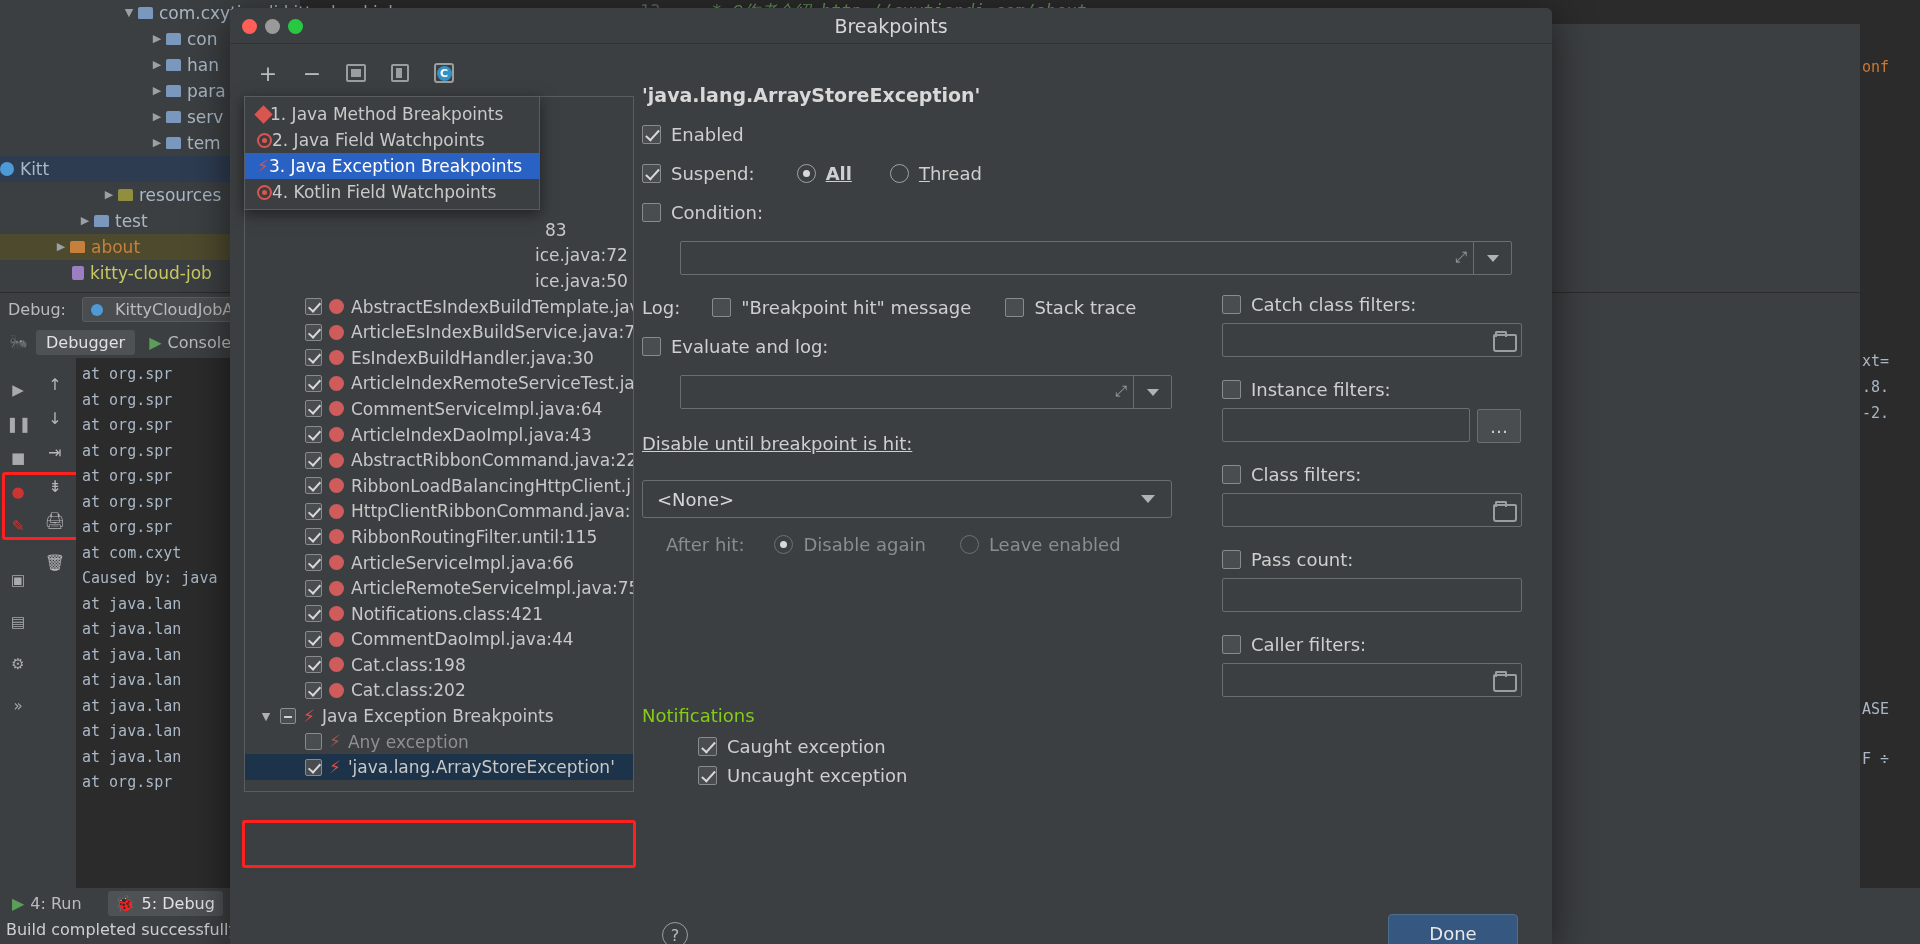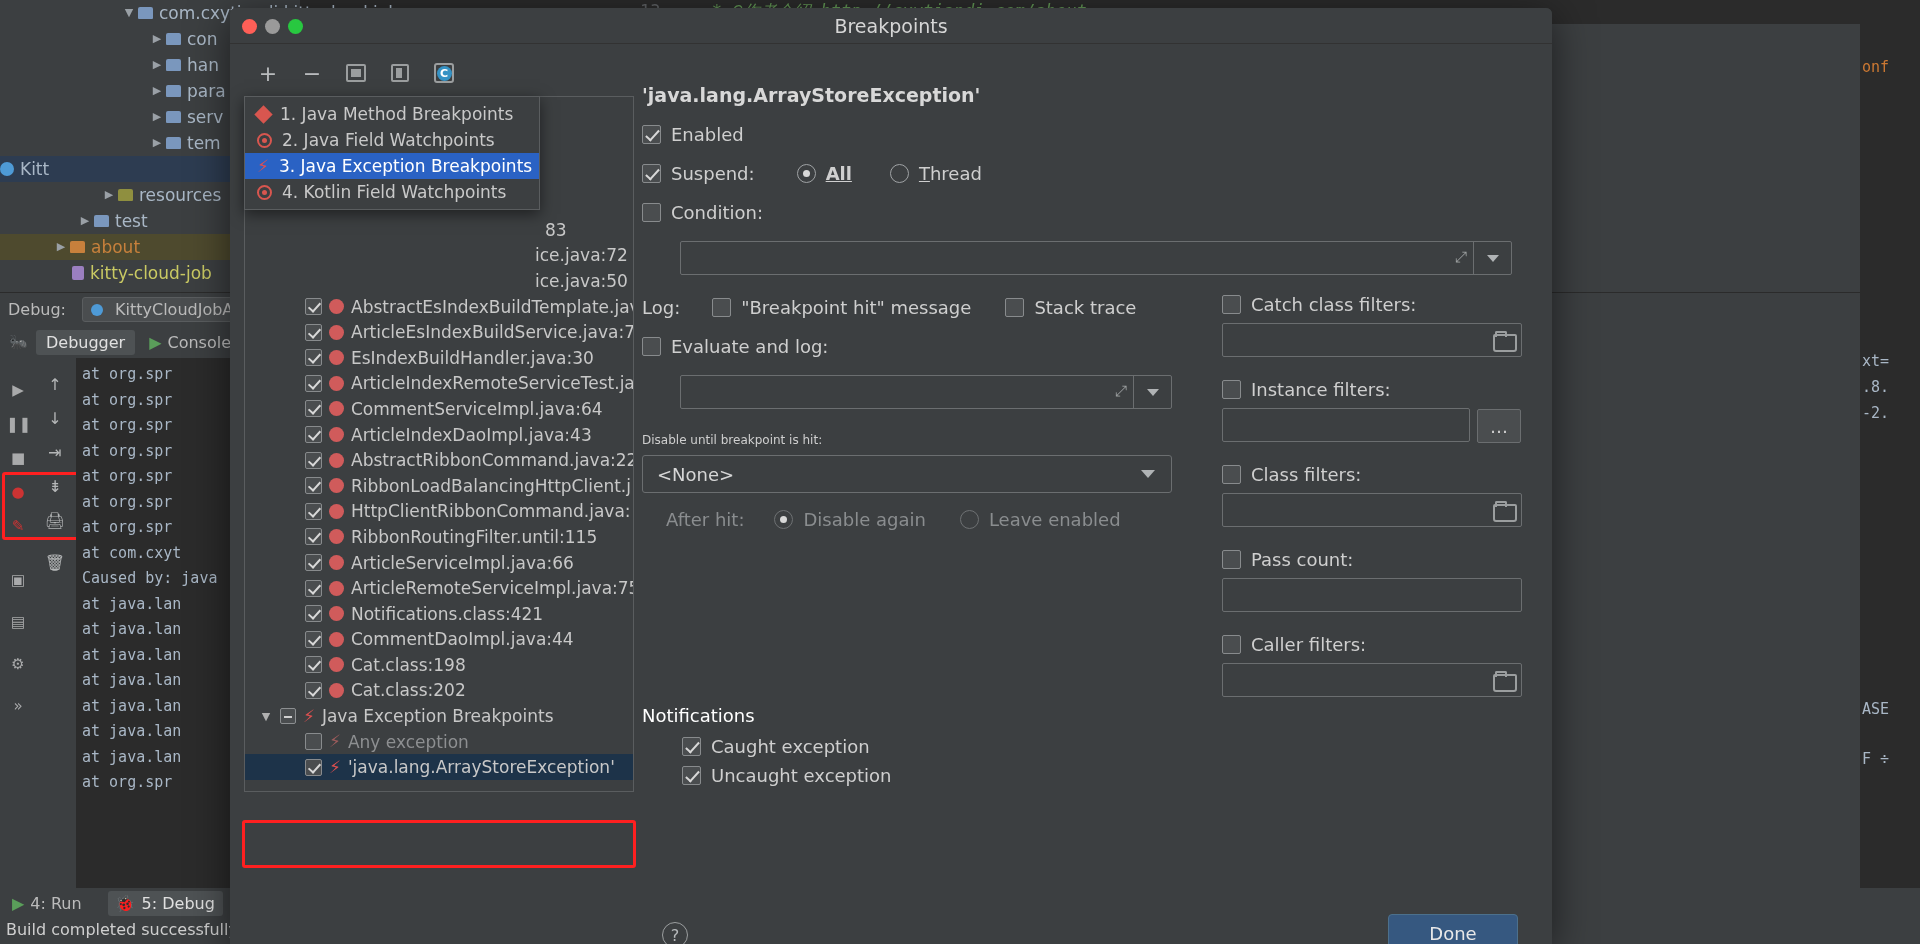--- a/index.html
+++ b/index.html
@@ -174,21 +174,21 @@
   .bp-label-dim { color:#8d8f91; }
 
   
   .menu {
     position:absolute; left: 14px; top: 52px; width: 296px;
     background: #3c3f41; border: 1px solid #5a5d5f;
     box-shadow: 0 4px 14px rgba(0,0,0,.5);
     padding: 4px 0; z-index: 40;
   }
   .menu-item {
-    height: 26px; display:flex; align-items:center; gap:10px;
+    height: 26px; display:flex; align-items:center; 
     padding: 0 12px; font-size: 17px; color:#c9c9c9; white-space:nowrap;
   }
   .menu-item.active { background:#2a62c4; color:#fff; }
   .m-diamond { width:13px;height:13px;background:#d8564f;transform:rotate(45deg);flex:none;}
   .m-eye { width:15px;height:15px;border:2px solid #d8564f;border-radius:50%;flex:none;
            display:flex;align-items:center;justify-content:center;}
   .m-eye i{ width:5px;height:5px;background:#d8564f;border-radius:50%;display:block;}
 
   
   .detail { position:absolute; left: 412px; top: 40px; right: 14px; bottom: 0; }
@@ -229,22 +229,22 @@
   .folder-btn{ position:absolute;right:6px;top:7px;width:22px;height:18px;}
   .folder-btn:before{content:"";position:absolute;left:0;top:3px;width:20px;height:14px;border:2px solid #9b9e9f;border-radius:2px 2px 3px 3px;}
   .folder-btn:after{content:"";position:absolute;left:2px;top:0px;width:8px;height:4px;border:2px solid #9b9e9f;border-bottom:none;border-radius:2px 2px 0 0;}
   .ellipsis-btn{
     position:absolute; right:-52px; top:0; width: 44px; height:34px;
     border:1px solid #6b6e70; border-radius:2px; background:#4a4d4f;
     display:flex;align-items:center;justify-content:center; color:#d0d0d0; font-size:18px;
   }
 
   .notif { position:absolute; left:0; bottom: 150px; width: 560px; }
-  .notif-title{ font-size:18px;color:#ffffff;margin-bottom:10px;}
-  .notif .frow{ margin-bottom: 8px; margin-left: 40px; }
+  .notif-title{ font-size:18px;color:#84cc16;margin-bottom:10px;}
+  .notif .frow{ margin-bottom: 8px; margin-left: 56px; }
 
   .done-btn {
     position:absolute; right: 20px; bottom: -8px; width: 130px; height: 38px;
     background: #365880; border:1px solid #4c708c; border-radius:4px; color:#e8e8e8;
     font-size: 18px; display:flex; align-items:center; justify-content:center;
   }
   .help-q {
     position:absolute; left: 20px; bottom: -4px; width: 26px;height:26px;border-radius:50%;
     border:1.5px solid #9b9e9f; color:#b8bbbd; font-size:16px; display:flex;align-items:center;justify-content:center;
   }
@@ -620,21 +620,21 @@
           <span class="cb2"></span>
           <span>Evaluate and log:</span>
         </div>
         <div class="field" style="margin-left:38px; width: 492px; margin-bottom: 24px;">
           <span class="fld-expand">⤢</span>
           <span class="fld-arrow">
               <span class="caret-down sm"></span>
             </span>
         </div>
 
-        <div style="font-size:12px;color:#cfcfcf;margin-bottom:8px;">Disable until breakpoint is hit:</div>
+        <div style="font-size:18px;color:#cfcfcf;margin-bottom:26px;text-decoration:underline;">Disable until breakpoint is hit:</div>
         <div class="combo" style="width: 530px; margin-bottom: 16px;">
           <span>&lt;None&gt;</span>
           <span class="caret-down"></span>
         </div>
 
         <div class="frow muted">
           <span style="width:14px;"></span>
           <span>After hit:</span>
           <span style="width:10px;"></span>
           <span class="radio on dim"></span>

